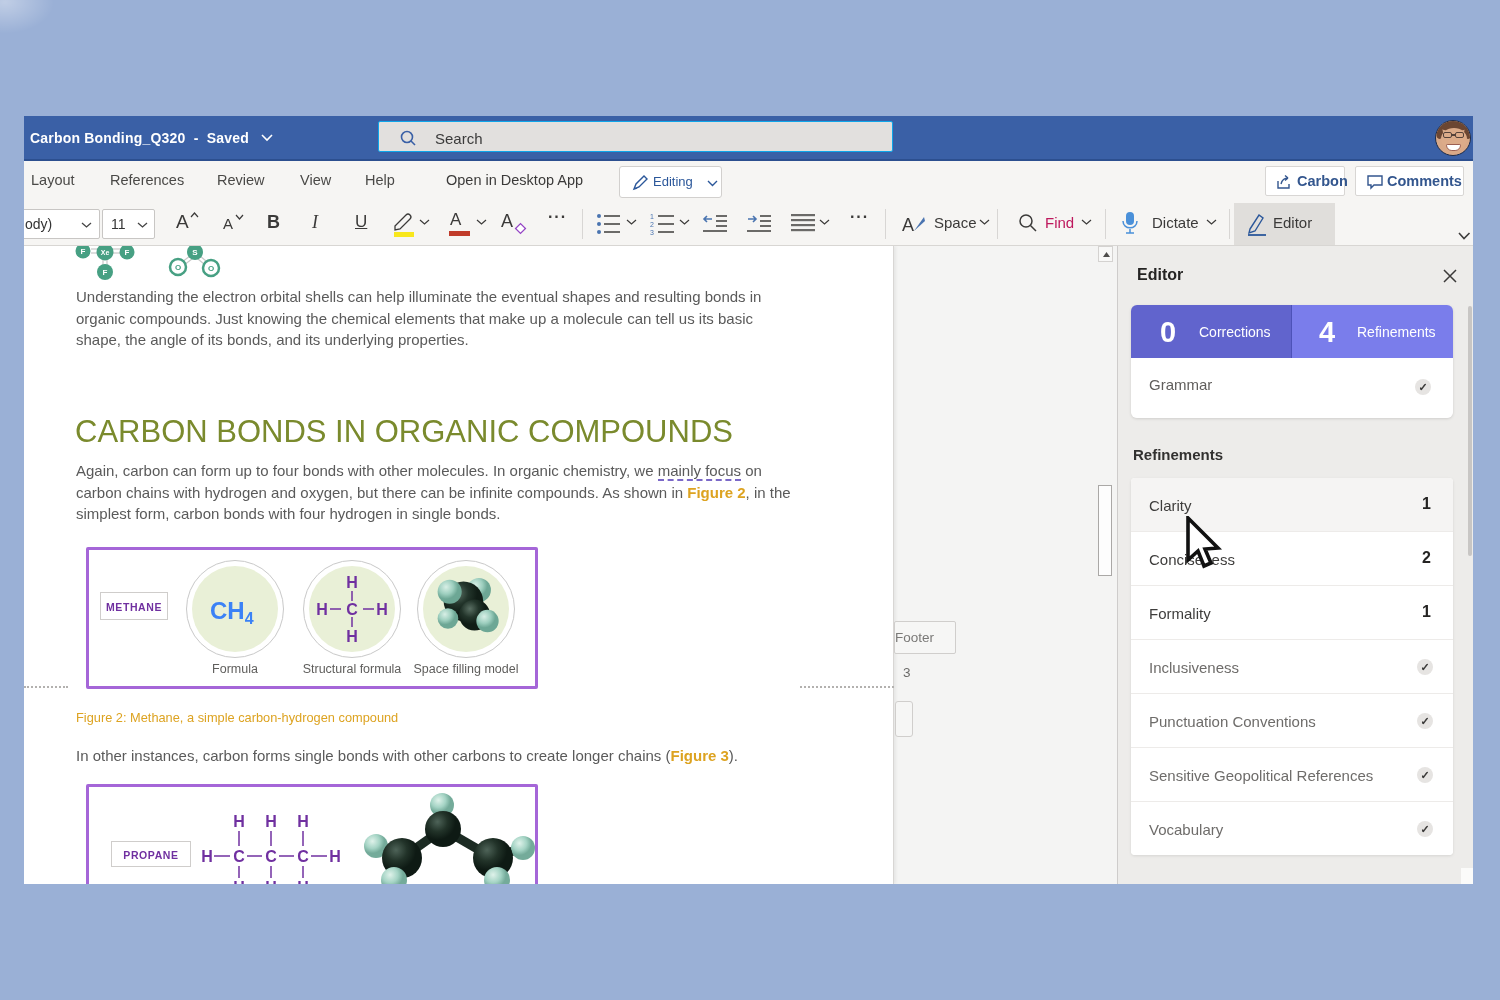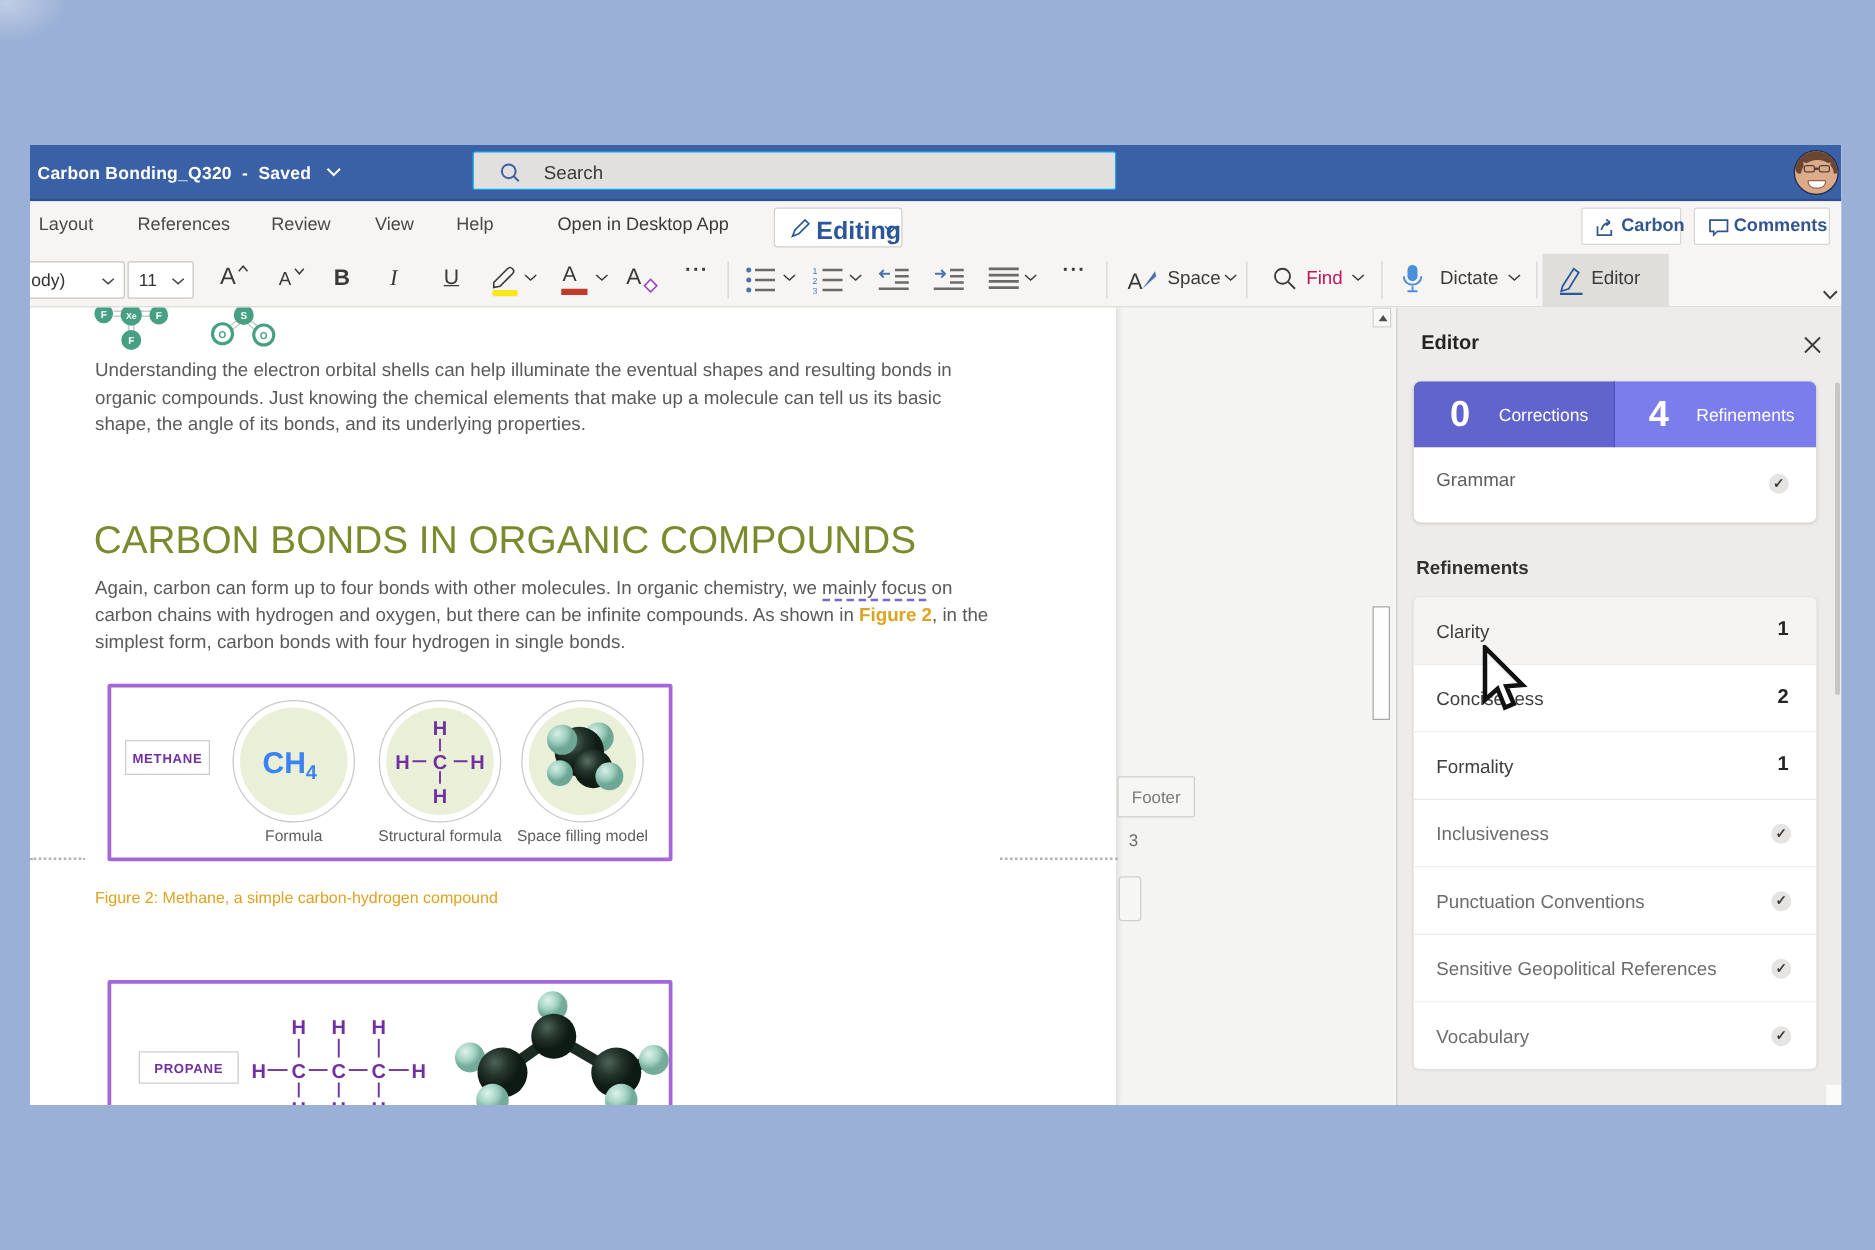--- a/index.html
+++ b/index.html
@@ -67,21 +67,21 @@
     <div class="a mi" style="left:7px">Layout</div>
     <div class="a mi" style="left:86px">References</div>
     <div class="a mi" style="left:193px">Review</div>
     <div class="a mi" style="left:276px">View</div>
     <div class="a mi" style="left:341px">Help</div>
     <div class="a mi" style="left:422px;color:#3b3a39">Open in Desktop App</div>
     <div class="a editingbtn">
       <svg class="a" style="left:12px;top:8px" width="17" height="16">
           <path d="M2 14 L4 9 L12 1 L15 4 L7 12 Z M2 14 L5 13" stroke="#2b579a" stroke-width="1.4" fill="none"></path>
         </svg>
-      <div class="a" style="left:33px;top:7px;font-size:20px;color:#2b579a;font-weight:700">Editing</div>
+      <div class="a" style="left:33px;top:7px;font-size:13px;color:#2b579a;font-weight:400">Editing</div>
       <svg class="a" style="left:87px;top:13px" width="12" height="8">
           <path d="M1 1 L5.5 5.5 L10 1" stroke="#2b579a" stroke-width="1.4" fill="none"></path>
         </svg>
     </div>
     <div class="a btnr" style="left:1241px;width:80px">
       <svg class="a" style="left:9px;top:6px" width="19" height="18">
           <path d="M3 8 L3 15 L14 15 L14 11" stroke="#33568e" stroke-width="1.4" fill="none"></path>
           <path d="M6 11 C7 7 10 5 13 5 M13 5 L10 2.5 M13 5 L10 7.5" stroke="#33568e" stroke-width="1.4" fill="none"></path>
         </svg>
       <div class="a" style="left:31px;top:6px">Carbon</div>
@@ -308,20 +308,21 @@
       <div class="a cap" style="left:97px;top:112px;width:98px">Formula</div>
       <div class="a cap" style="left:200px;top:112px;width:126px">Structural formula</div>
       <div class="a cap" style="left:315px;top:112px;width:124px">Space filling model</div>
     </div>
 
     <div class="a" style="left:0;top:440px;width:44px;border-top:2px dotted #b3b1af"></div>
     <div class="a" style="left:776px;top:440px;width:94px;border-top:2px dotted #b3b1af"></div>
 
     <div class="a" style="left:52px;top:464px;font-size:12.8px;color:#dda321">Figure 2: Methane, a simple carbon-hydrogen compound</div>
 
+    <div class="a body-gray" style="left:52px;top:499px">In other instances, carbon forms single bonds with other carbons to create longer chains (<span class="gold">Figure 3</span>).</div>
 
     <div class="a figbox" style="left:62px;top:538px;width:452px;height:130px">
       <div class="a figlabel" style="left:22px;top:54px;width:80px;height:26px;line-height:26px">PROPANE</div>
       <svg class="a" style="left:101px;top:18px" width="170" height="100">
         <g fill="#7030a0" font-size="16px" font-weight="bold" text-anchor="middle" font-family="Liberation Sans">
           <text x="49" y="22">H</text>
             <text x="81" y="22">H</text>
             <text x="113" y="22">H</text>
           <text x="17" y="57">H</text>
             <text x="49" y="57">C</text>
@@ -378,21 +379,21 @@
       </svg>
     </div>
 
     <div class="a" style="left:1074px;top:0px;width:15px;height:16px;background:#f8f8f7;border:1px solid #d4d2d0">
       <svg class="a" style="left:3px;top:4px" width="9" height="7">
           <path d="M4.5 1 L8 6 L1 6 Z" fill="#4e4d4b"></path>
         </svg>
     </div>
     <div class="a" style="left:1074px;top:239px;width:14px;height:91px;background:#fdfdfd;border:1px solid #aaa8a6"></div>
 
-    <div class="a" style="left:870px;top:375px;width:62px;height:33px;background:#f6f6f5;border:1px solid #d0cecc;border-radius:2px;font-size:13.5px;color:#7a7977;text-align:center;line-height:31px">Footer</div>
+    <div class="a" style="left:870px;top:375px;width:62px;height:33px;background:#f6f6f5;border:1px solid #d0cecc;border-radius:2px;font-size:13.5px;color:#7a7977;text-align:left;line-height:31px">Footer</div>
     <div class="a" style="left:879px;top:419px;font-size:13.5px;color:#6b6a68">3</div>
     <div class="a" style="left:871px;top:455px;width:18px;height:36px;background:#f6f6f5;border:1px solid #d0cecc;border-radius:3px"></div>
 
     <div class="a pane">
       <div class="a" style="left:19px;top:20px;font-size:16px;font-weight:700;color:#252423">Editor</div>
       <svg class="a" style="left:325px;top:23px" width="14" height="14">
           <path d="M1 1 L13 13 M13 1 L1 13" stroke="#3b3a39" stroke-width="1.5"></path>
         </svg>
       <div class="a" style="left:13px;top:59px;width:322px;height:113px;border-radius:6px;overflow:hidden;box-shadow:0 1px 3px rgba(0,0,0,.13)">
         <div class="a" style="left:0;top:0;width:161px;height:53px;background:#6164cd"></div>

